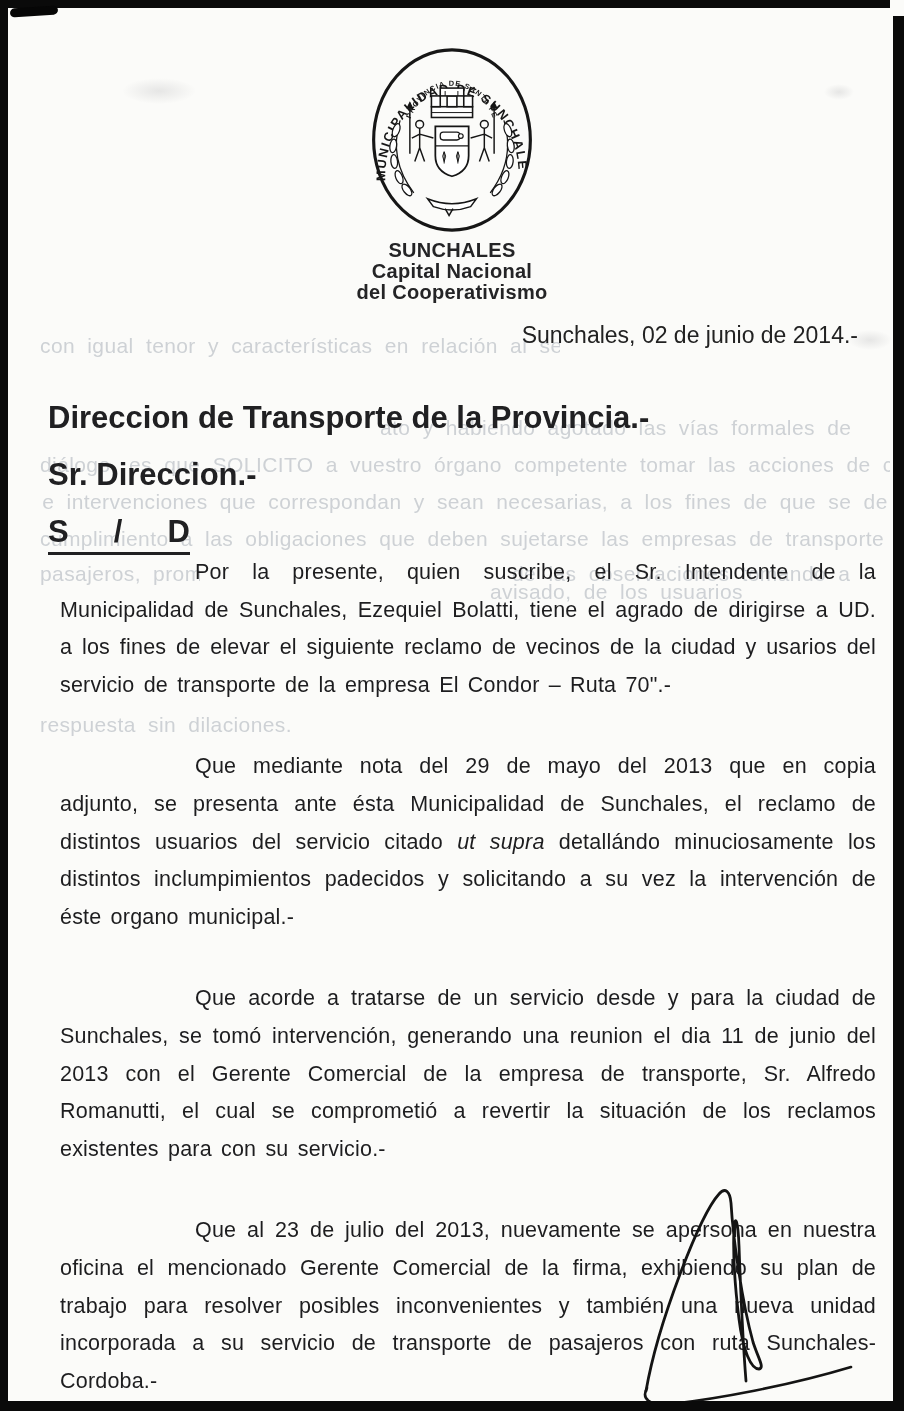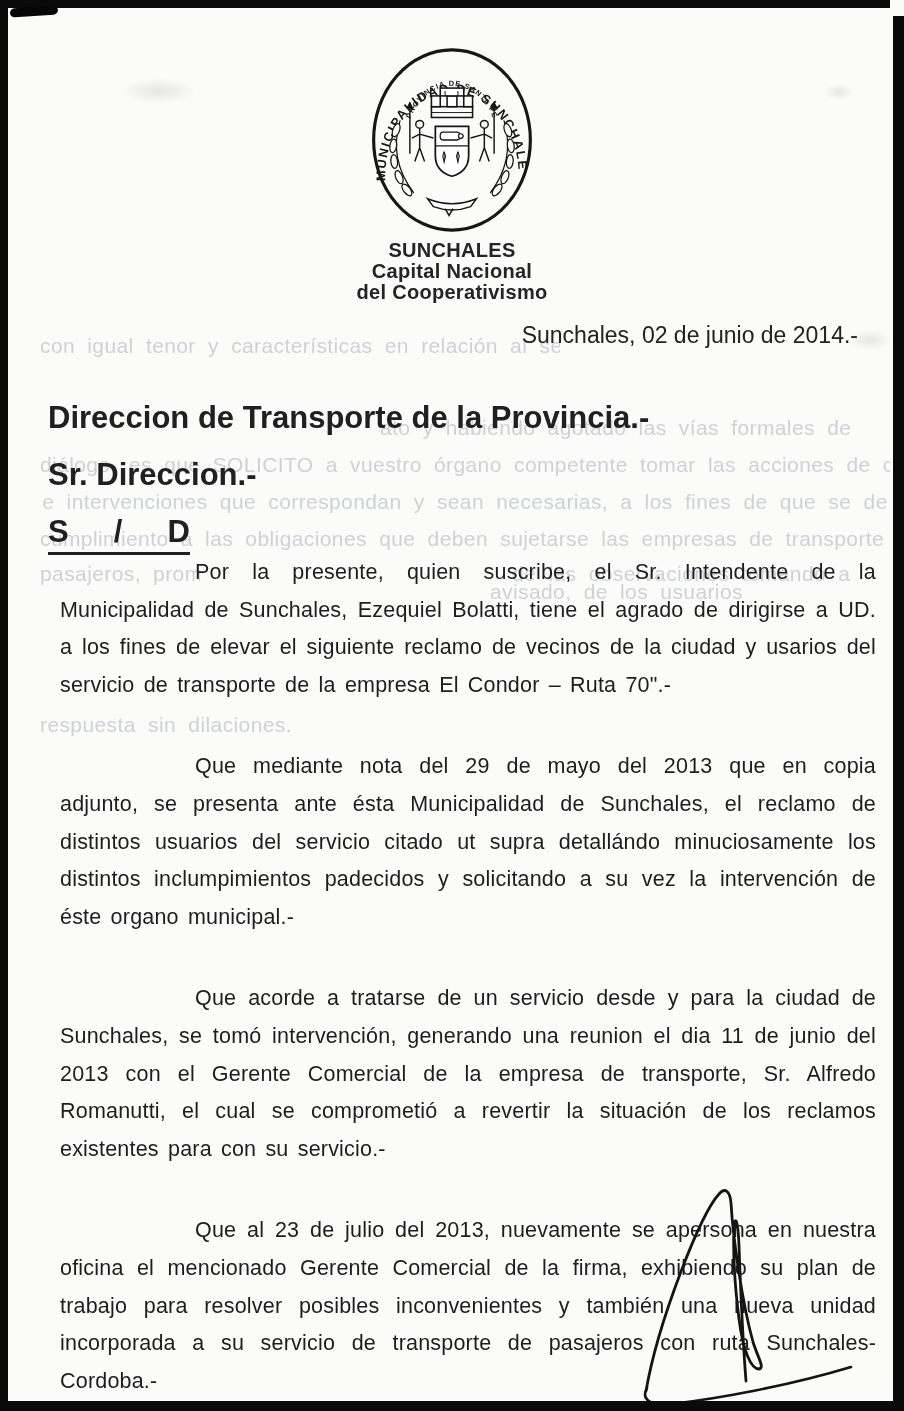--- a/index.html
+++ b/index.html
@@ -38,21 +38,21 @@
   .recipient{position:absolute;top:400px;left:48px;font-size:31px;font-weight:700;color:#202022;}
   .recipient .r-line{margin-bottom:21px;}
   .sd-line{display:inline-flex;justify-content:space-between;width:142px;
     border-bottom:3px solid #202022;padding-bottom:2px;}
 
   
   .body-text{position:absolute;top:542px;left:0;right:0;padding:0 16px 0 48px;
     font-size:21.5px;line-height:37.6px;color:#1d1d1f;text-align:justify;word-spacing:3px;letter-spacing:.2px;}
   .body-text p{margin:12px;text-indent:135px;}
   .body-text p + p{margin-top:44px;}
-  .it{}
+  .it{font-style:italic;}
 
   .signature{position:absolute;inset:0;z-index:5;pointer-events:none;}
 </style>
 </head>
 <body>
 
 <div class="page">
 
   <div class="frame top"></div>
   <div class="frame left"></div>

